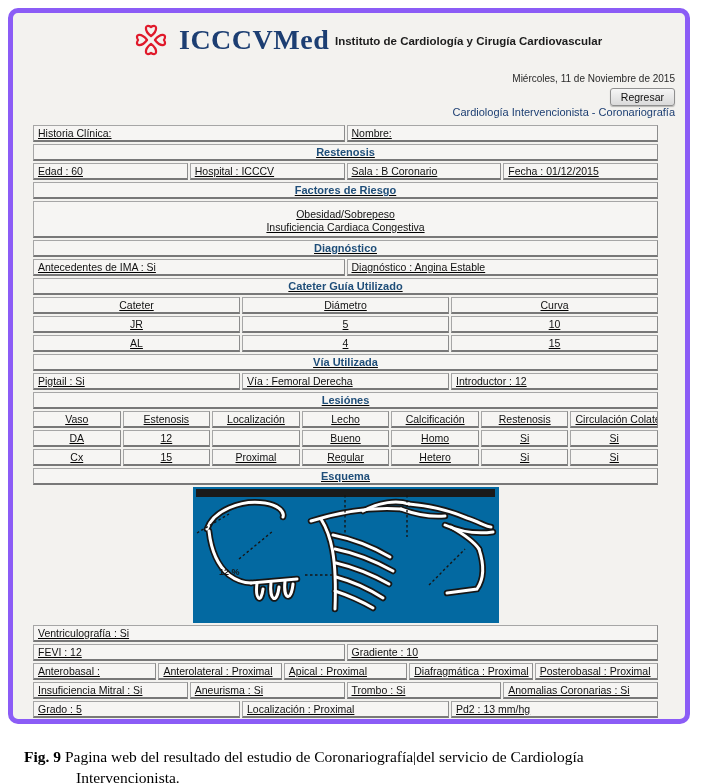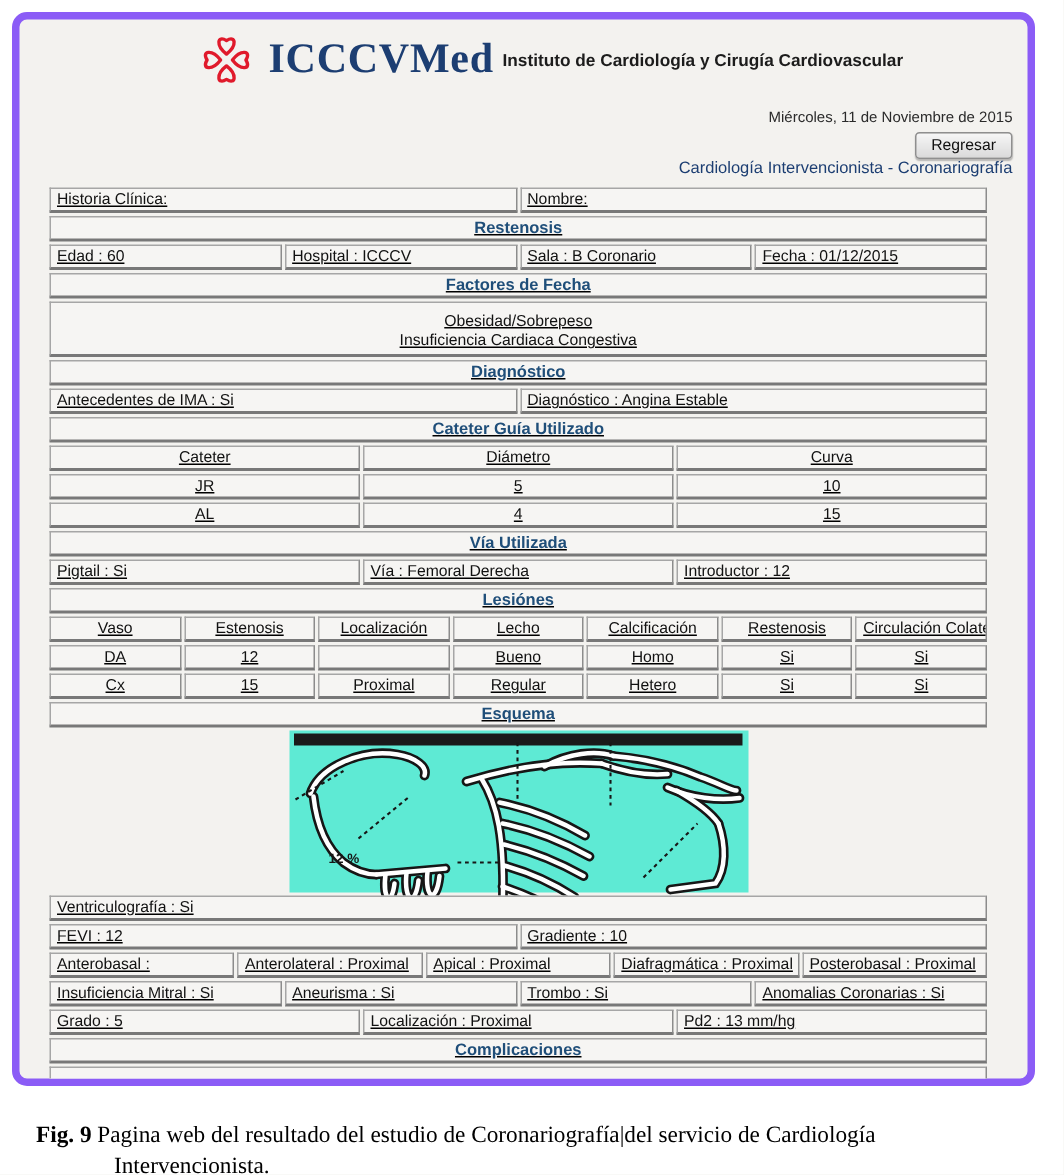--- a/index.html
+++ b/index.html
@@ -34,21 +34,21 @@
     border-bottom:2px solid #787878; padding:1px 4px 0 4px;
     font-size:10.5px; line-height:13px; min-height:16px; color:#111;
     overflow:hidden; white-space:nowrap;
   }
   .grow { flex:1; }
   .center { text-align:center; }
   .title { text-align:center; color:#1f4e79; font-weight:bold; font-size:11px; }
   .multiline { white-space:normal; padding-top:6px; padding-bottom:2px; }
 
   .esquema-wrap { display:flex; justify-content:center; margin:1px 0 2px 0; }
-  .esquema-box { width:306px; height:108px; background:#5eead4; }
+  .esquema-box { width:306px; height:136px; background:#0369a1; }
 
   
   .caption { margin:16px 10px 0 12px; font-family:"Liberation Serif", serif; font-size:15.5px; line-height:21px; color:#000; position:absolute; top:730px; left:0; width:700px; padding-left:12px; }
   .caption .indent { display:inline-block; margin-left:52px; }
 </style>
 </head>
 <body>
 
 <div class="window">
 
@@ -86,21 +86,21 @@
       </div>
 
     <div class="row">
       <div class="cell grow">Edad : 60</div>
       <div class="cell grow">Hospital : ICCCV</div>
       <div class="cell grow">Sala : B Coronario</div>
       <div class="cell grow">Fecha : 01/12/2015</div>
     </div>
 
     <div class="row">
-        <div class="cell grow title">Factores de Fecha</div>
+        <div class="cell grow title">Factores de Riesgo</div>
       </div>
 
     <div class="row">
       <div class="cell grow center multiline">
         <div>Obesidad/Sobrepeso</div>
         <div>Insuficiencia Cardiaca Congestiva</div>
       </div>
     </div>
 
     <div class="row">

